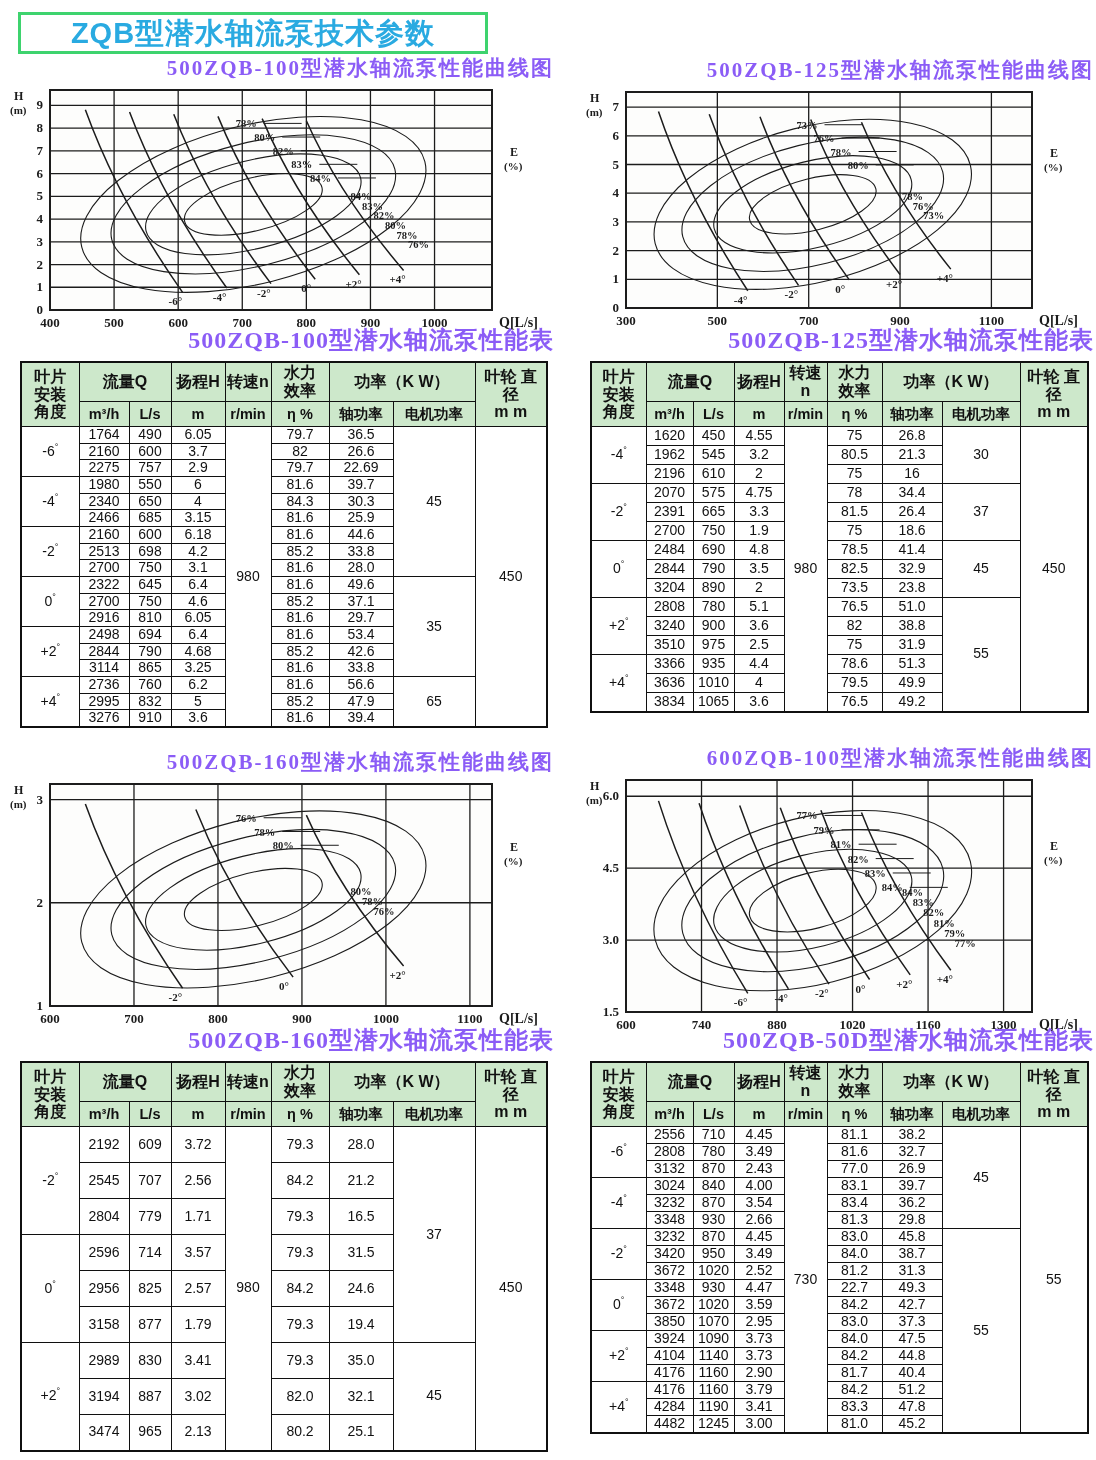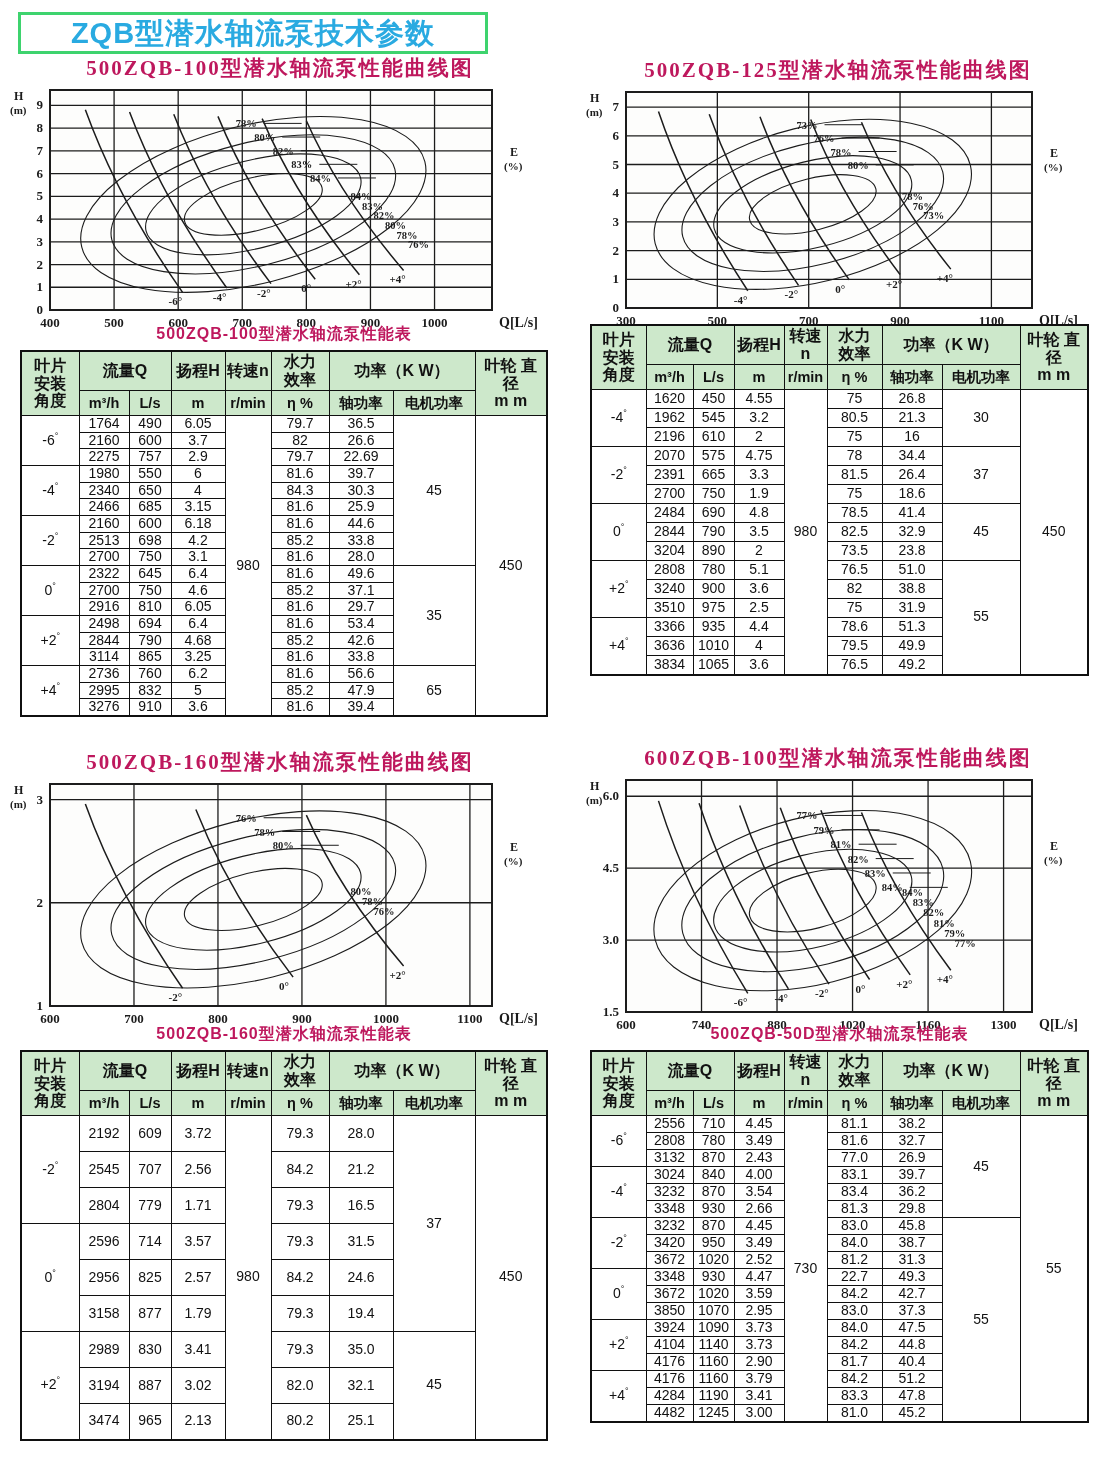--- a/index.html
+++ b/index.html
@@ -3,23 +3,23 @@
 <meta charset="utf-8">
 <style>
   html,body{margin:0;padding:0;background:#ffffff;}
   body{width:1096px;height:1460px;position:relative;overflow:hidden;
        font-family:"Liberation Sans","DejaVu Sans",sans-serif;color:#111;}
   .page{position:absolute;inset:0;background:#fff;}
   .title-banner{position:absolute;left:18px;top:12px;width:464px;height:36px;
        border:3px solid var(--title-border,#3ed36e);display:flex;align-items:center;justify-content:center;background:#fff;}
   .title-banner .tb-text{color:var(--title-text,#29aae1);font-size:29px;font-weight:bold;letter-spacing:1px;line-height:1;}
   .block{position:absolute;}
-  .block-title{text-align:center;font-weight:bold;color:#be185d;white-space:nowrap;}
+  .block-title{text-align:right;font-weight:bold;color:#8b5cf6;white-space:nowrap;}
   .chart-title{font-size:21px;font-family:"Liberation Serif","DejaVu Serif",serif;letter-spacing:2px;margin-bottom:2px;}
-  .table-title{font-size:16px;margin-bottom:5px;letter-spacing:1px;}
+  .table-title{font-size:24px;margin-bottom:5px;letter-spacing:1px;font-family:Liberation Serif, serif;}
   .chart-mount{position:relative;}
   .chart-mount svg{display:block;margin:0 auto;}
   .ptable{border-collapse:collapse;table-layout:fixed;margin:0 auto;background:#fff;border:2.5px solid #101010;}
   .ptable th,.ptable td{border:1.8px solid #101010;text-align:center;vertical-align:middle;
         padding:0 1px;line-height:1.12;overflow:hidden;}
   .ptable th.hdr{background:var(--hdr-bg,#cde8cb);font-size:16px;font-weight:bold;height:38px;}
   .ptable th.hdr.sub{height:24px;font-size:14.5px;}
   .ptable td{font-size:14px;font-weight:500;}
   .ptable td.angle{font-size:14px;}
   .ptable td .deg{font-size:9px;vertical-align:super;line-height:0;}
@@ -361,20 +361,21 @@
               <td>3.6</td>
               <td>81.6</td>
               <td>39.4</td>
             </tr>
           </tbody>
         </table>
       </div>
   </div>
 
   <div class="block" style="left:585px;top:324px;width:509px;">
+    <div class="block-title table-title">500ZQB-125型潜水轴流泵性能表</div>
     <div class="table-mount">
         <table class="ptable">
           <colgroup>
             <col style="width:55px">
             <col style="width:47px">
             <col style="width:41px">
             <col style="width:50px">
             <col style="width:43px">
             <col style="width:55px">
             <col style="width:60px">

